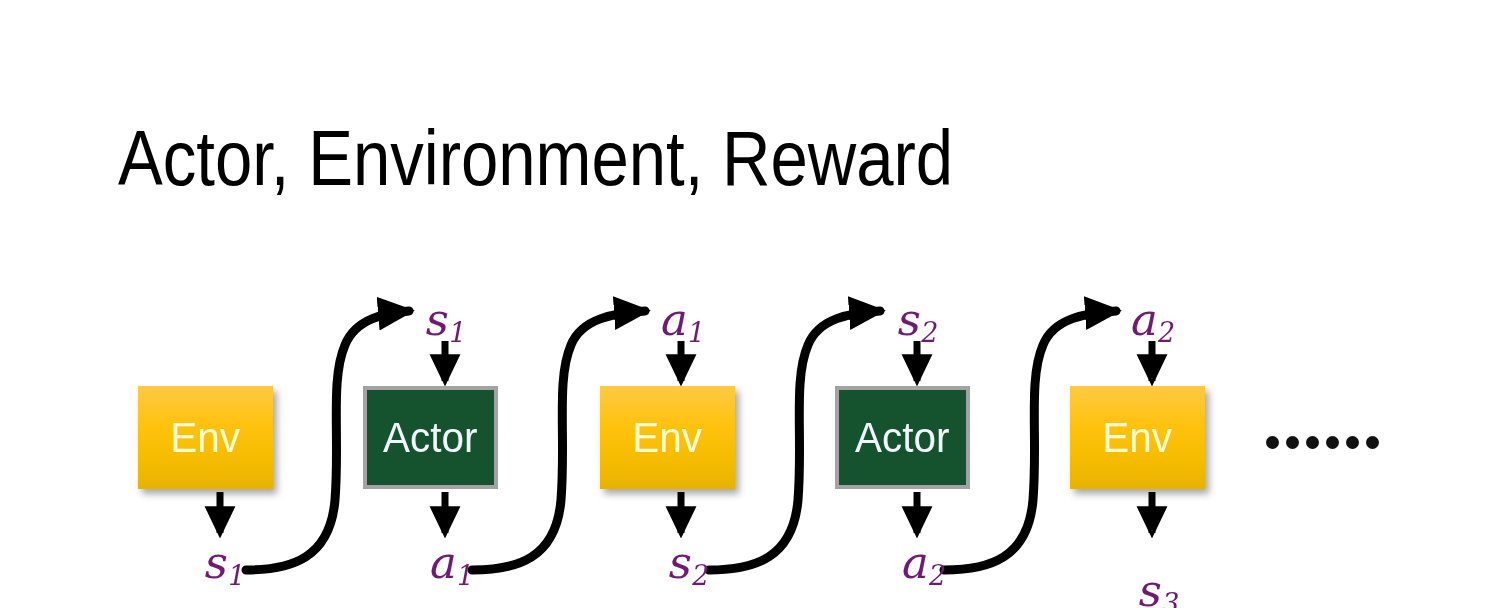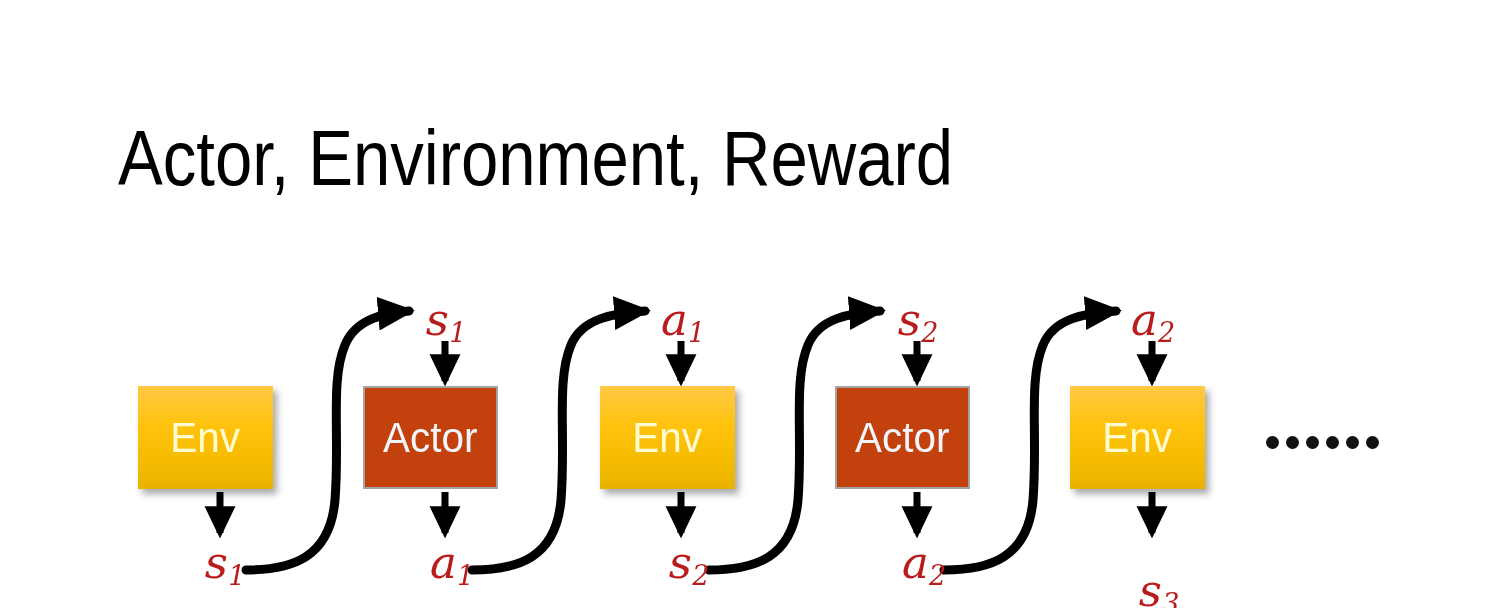--- a/index.html
+++ b/index.html
@@ -28,32 +28,32 @@
     font-family:"Liberation Sans",sans-serif;
     font-size:43px; font-weight:400; line-height:1;
     transform:scaleX(0.94);
   }
   .node.env{
     background:linear-gradient(180deg,#FFC944 0%,#FFC20E 38%,#F5BC00 72%,#E8B200 100%);
     box-shadow:4px 5px 7px rgba(0,0,0,0.34);
   }
   .node.env .nodelabel{color:#FFFCCF;}
   .node.actor{
-    background:#c2410c;
-    border:2px solid #a3a3a3;
+    background:#14532d;
+    border:4px solid #a3a3a3;
     box-shadow:0 0 0 rgba(0,0,0,0);
   }
   .node.actor .nodelabel{color:#F2F6FC;}
 
   
   .mlabel{
     position:absolute;
     font-family:"DejaVu Serif","Liberation Serif",serif;
     font-style:italic; font-weight:400;
-    font-size:45px; color:#b91c1c; line-height:1;
+    font-size:45px; color:#701a75; line-height:1;
     white-space:nowrap;
     transform:translateX(-50%);
   }
   .mlabel sub{
     font-size:0.60em; font-style:italic;
     vertical-align:baseline; position:relative; top:0.26em;
     left:0.01em;
   }
 
   

